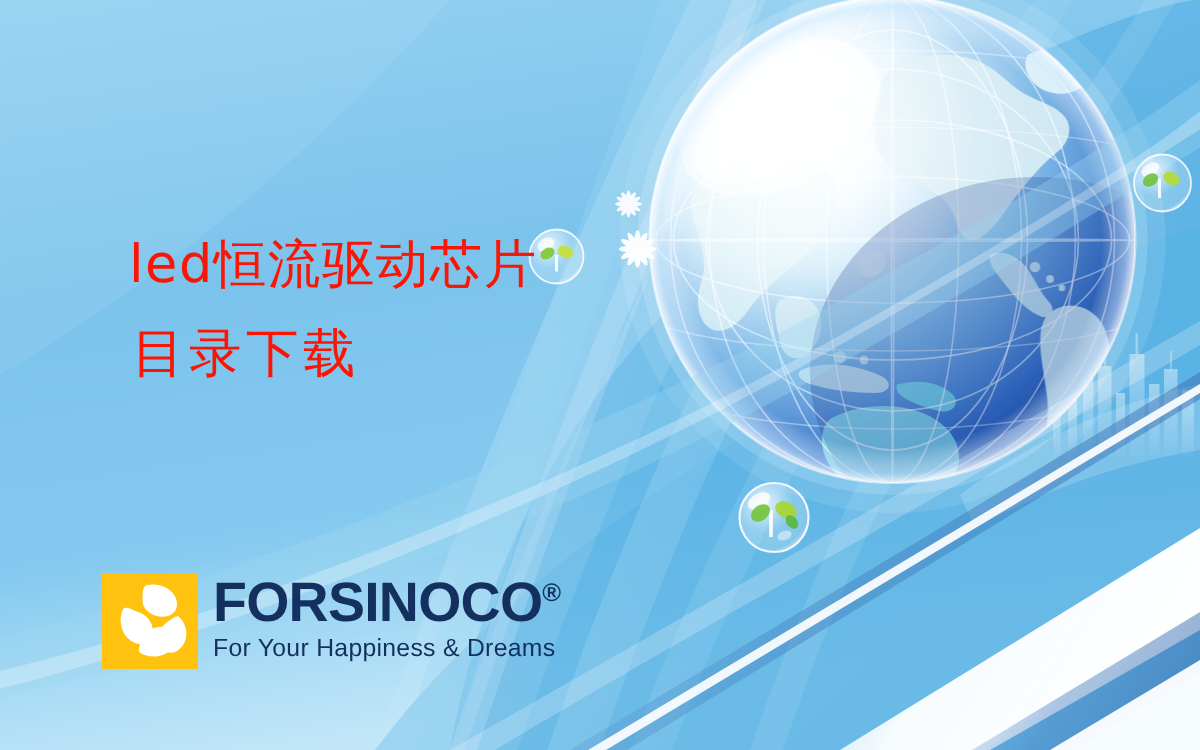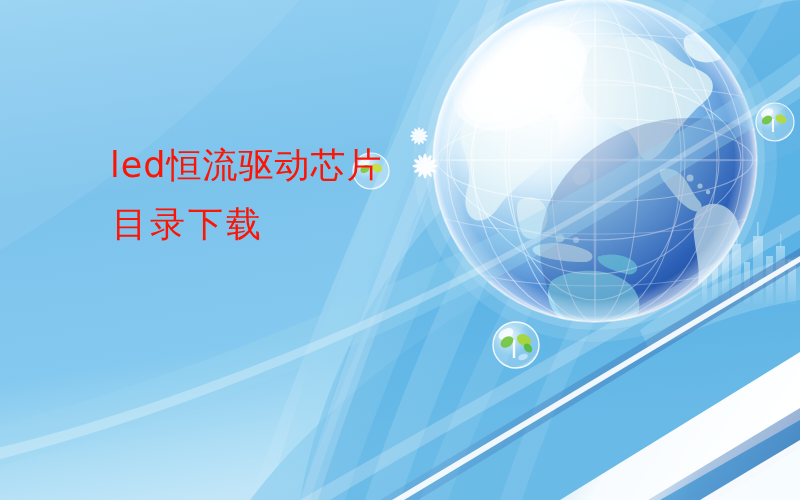--- a/index.html
+++ b/index.html
@@ -10,22 +10,22 @@
     background:#8ecdf0;
   }
   #banner{
     position:relative; width:800px; height:500px; overflow:hidden;
     background:linear-gradient(180deg,#92cff1 0%, #7cc3ec 42%, #7fc6ee 68%, #a9dbf4 88%, #bde4f7 100%);
   }
   #bg-svg{ position:absolute; inset:0; width:800px; height:500px; display:block; }
 
   
   #headline{
-    position:absolute; left:0; top:148px; width:430px;
-    z-index:40; pointer-events:none;margin-left:24px;
+    position:absolute; left:0; top:160px; width:430px;
+    z-index:40; pointer-events:none;
   }
   .hl-line{
     color:#fc1405;
     font-family:"DejaVu Sans","Liberation Sans",sans-serif;
     font-size:35px;
     font-weight:400;
     letter-spacing:1px;
     line-height:1.0;
     white-space:nowrap;
   }
@@ -352,14 +352,37 @@
 
       <path d="M0,0 L300,0 C220,90 120,180 0,250 Z" fill="#ffffff" opacity="0.07"></path>
     </g>
   </svg>
 
   <div id="headline">
     <div id="hl1" class="hl-line">led恒流驱动芯片</div>
     <div id="hl2" class="hl-line">目录下载</div>
   </div>
 
+  <div id="logo">
+    <div id="logo-mark">
+      <svg viewBox="0 0 64 64" aria-hidden="true">
+        <g fill="#ffffff">
+
+          <path d="M30,8 C40,6 50,12 50,21 C50,27 44,30 38,29
+                   C32,28 27,24 27,18 C27,13 27,9 30,8 Z"></path>
+          <path d="M14,24 C10,33 14,44 23,47 C29,49 34,45 34,39
+                   C34,33 30,28 24,26 C19,24 16,22 14,24 Z"></path>
+          <path d="M52,30 C58,36 58,47 50,52 C45,55 39,52 38,46
+                   C37,40 40,34 46,31 C49,29 51,28 52,30 Z"></path>
+          <path d="M25,53 C33,58 44,56 48,48 C51,43 48,37 42,36
+                   C36,35 30,38 27,44 C25,48 24,51 25,53 Z"></path>
+        </g>
+      </svg>
+    </div>
+    <div id="logo-text">
+      <div id="logo-word">
+        <span>FORSINOCO</span><span class="reg">®</span>
+      </div>
+      <div id="logo-tagline">For Your Happiness &amp; Dreams</div>
+    </div>
+  </div>
 
 </div>
 
 </body></html>

